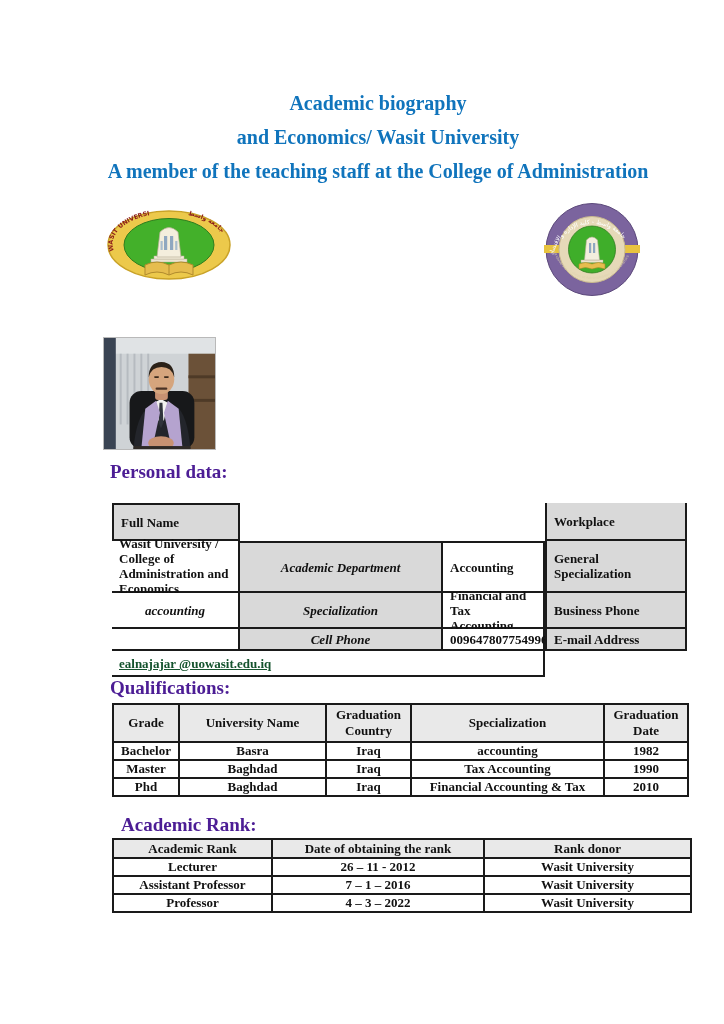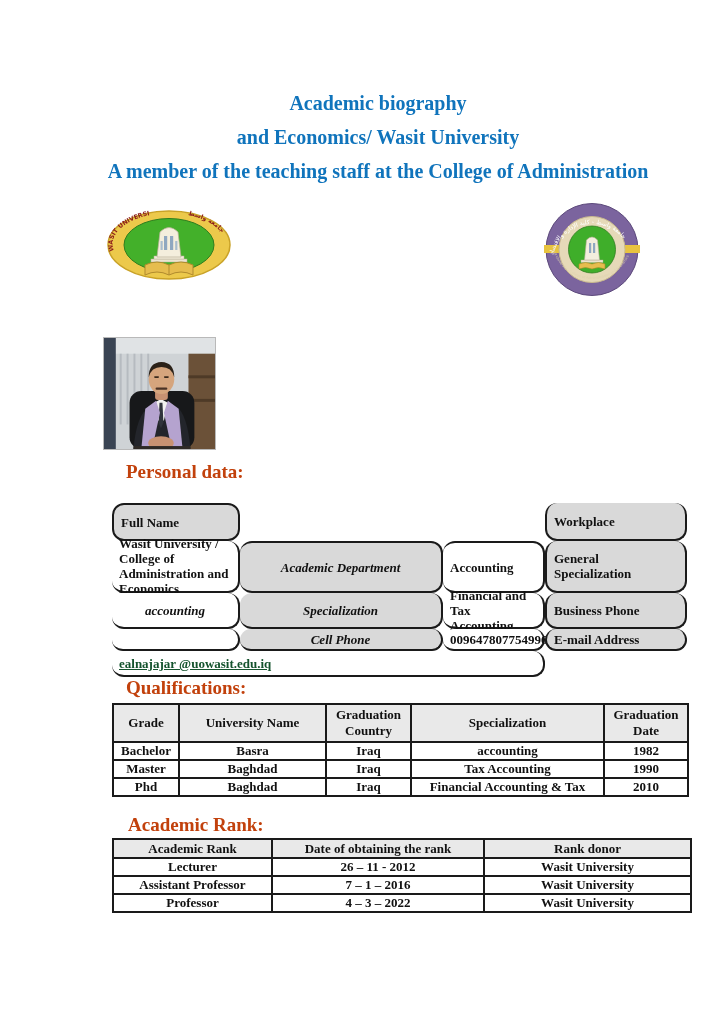--- a/index.html
+++ b/index.html
@@ -2,31 +2,31 @@
 <html><head>
 <meta charset="utf-8">
 <style>
   html,body{margin:0;padding:0;background:#ffffff;}
   .page{position:relative;width:724px;height:1024px;background:#ffffff;overflow:hidden;
         font-family:"Liberation Serif", serif;color:#111;}
   
   .title-block{position:absolute;top:86px;left:16px;width:724px;text-align:center;
                color:#1074bc;font-weight:bold;font-size:20px;line-height:34px;}
   
-  .sec-head{position:absolute;color:#c2410c;font-weight:bold;font-size:19px;margin-left:16px;}
+  .sec-head{position:absolute;color:#4c1d95;font-weight:bold;font-size:19px;}
   
   .ptable{position:absolute;left:112px;top:503px;display:grid;
           grid-template-columns:128px 203px 102px 142px;
           grid-template-rows:38px 52px 36px 22px 26px;}
   .pc{box-sizing:border-box;font-size:13px;font-weight:bold;line-height:15px;
       display:flex;align-items:center;padding:2px 7px;background:#fff;}
   .lab{background:#d9d9d9;}
   .ctr{justify-content:center;text-align:left;font-style:italic;}
   .bL{border-left:2px solid #1a1a1a;} .bT{border-top:2px solid #1a1a1a;}
-  .bR{border-right:2px solid #1a1a1a;border-radius:12px;} .bB{border-bottom:2px solid #1a1a1a;}
+  .bR{border-right:2px solid #1a1a1a;} .bB{border-bottom:2px solid #1a1a1a;}
   .noborder{background:transparent;}
   .email-link{color:#14532d;text-decoration:underline;cursor:pointer;}
   
   .dtable{position:absolute;border-collapse:collapse;table-layout:fixed;
           font-size:13px;font-weight:bold;text-align:center;color:#111;font-family:Liberation Serif, serif;}
   .dtable th,.dtable td{border:2px solid #1a1a1a;padding:0 3px;line-height:16px;
           overflow:hidden;white-space:nowrap;}
   .dtable th{background:#e9e9e9;white-space:normal;}
   .qt th{height:36px;} .qt td{height:16px;}
   .rt th{height:17px;} .rt td{height:16px;}
@@ -194,21 +194,21 @@
     <tr>
       <td>Phd</td>
       <td>Baghdad</td>
       <td>Iraq</td>
       <td>Financial Accounting &amp; Tax</td>
       <td>2010</td>
     </tr>
   </tbody>
     </table>
 
-  <div class="sec-head" style="left:112px;top:814px;text-align:center;">Academic Rank:</div>
+  <div class="sec-head" style="left:121px;top:814px;text-align:center;">Academic Rank:</div>
 
   <table class="dtable rt" style="left:112px;top:838px;width:578px;">
     <colgroup>
         <col style="width:159px">
         <col style="width:212px">
         <col style="width:207px">
       </colgroup>
     <tbody>
         <tr>
       <th>Academic Rank</th>

